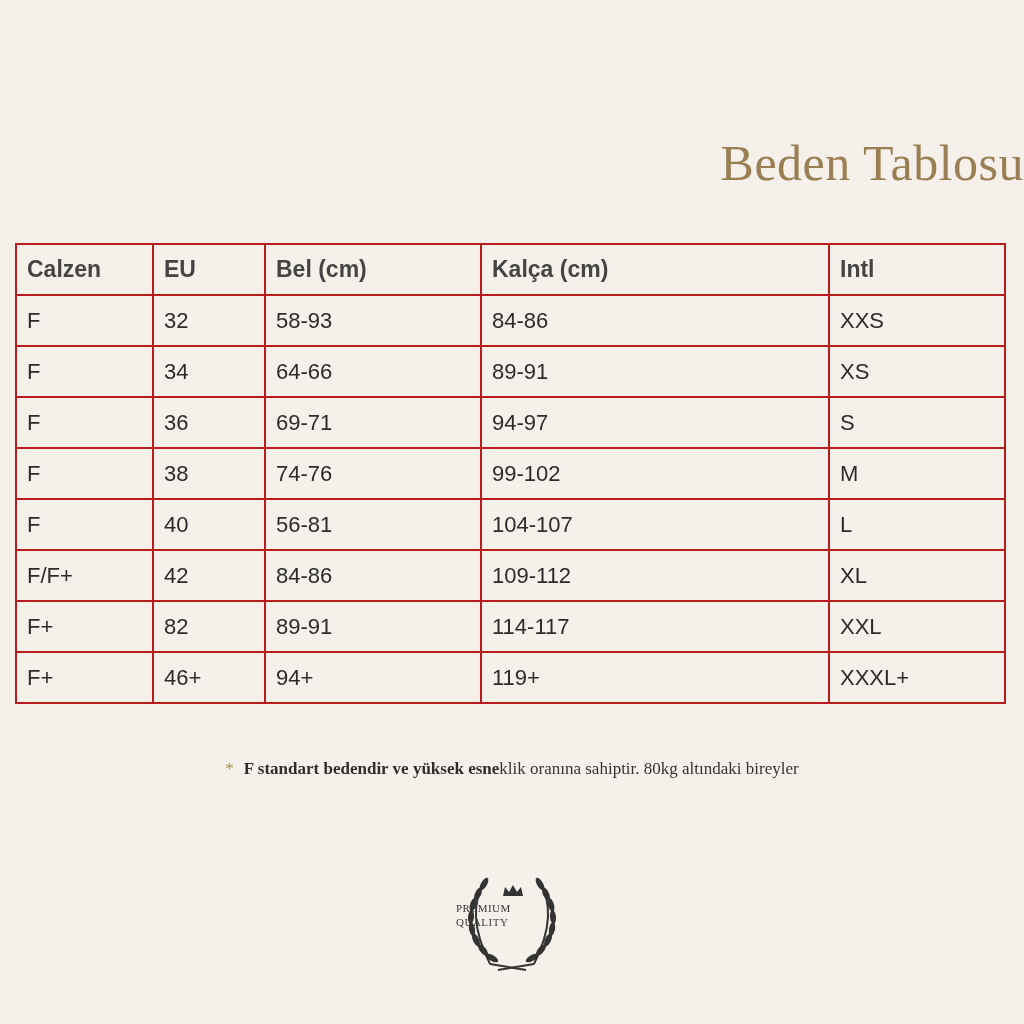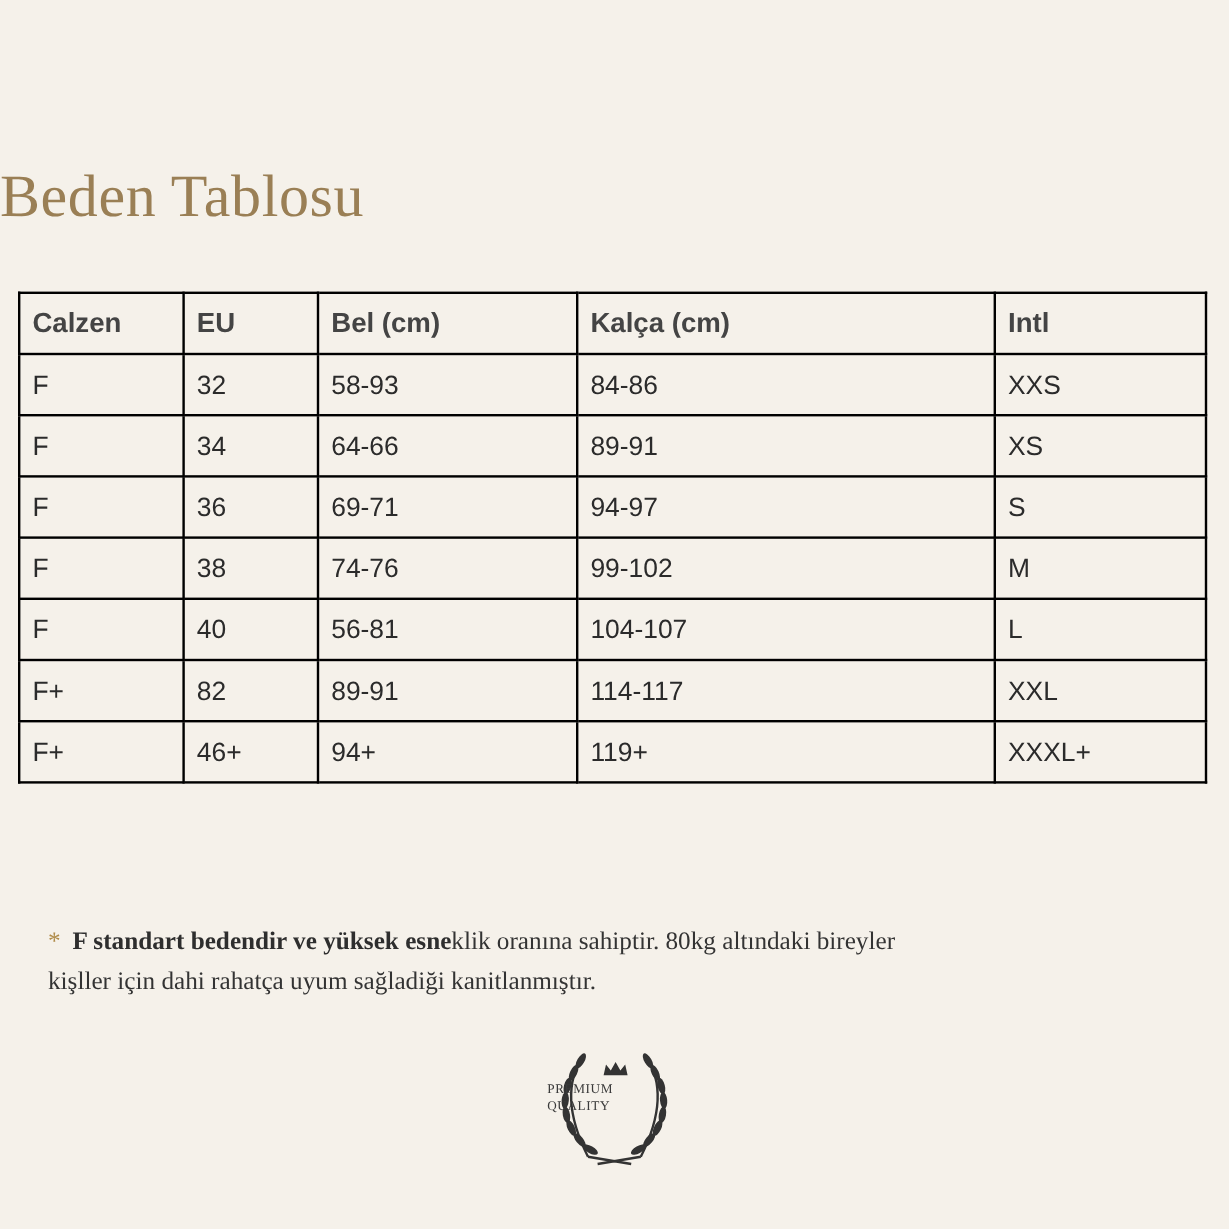--- a/index.html
+++ b/index.html
@@ -5,44 +5,44 @@
     html, body { margin: 0; padding: 0; }
     body {
       width: 1024px; height: 1024px; overflow: hidden;
       background: #f5f1ea;
       position: relative;
       font-family: "Liberation Sans", sans-serif;
       color: #2b2b2b;
     }
     .title {
       position: absolute; left: 0; top: 134px; width: 1024px;
-      text-align: left;
+      text-align: right;
       font-family: "Liberation Serif", serif;
       font-size: 50px; color: #9a7f55; letter-spacing: 0.5px;
     }
     table.size-table {
       position: absolute; left: 15px; top: 243px;
       width: 989px; border-collapse: collapse;
       table-layout: fixed;
     }
     table.size-table th, table.size-table td {
-      border: 2px solid #000000;
+      border: 2px solid #b91c1c;
       height: 49px;
       padding: 0 0 0 10px;
       text-align: left;
       vertical-align: middle;
       font-size: 22px;
       color: #2b2b2b;
     }
     table.size-table th { font-weight: bold; color: #444; font-size: 23px; }
     .note {
       position: absolute; left: 40px; top: 752px; width: 944px;
-      text-align: left;
+      text-align: center;
       font-family: "Liberation Serif", serif;
-      font-size: 21px; line-height: 33px; color: #333; margin-top: 16px;
+      font-size: 17px; line-height: 33px; color: #333;
     }
     .note .star { color: #b08c4a; margin-right: 10px; }
     .note b { font-weight: bold; color: #2e2e2e; }
     .badge {
       position: absolute; left: 456px; top: 872px; width: 112px; height: 100px;
     }
     .badge .crown { position: absolute; left: 46px; top: 12px; width: 22px; height: 14px; }
     .badge .txt {
       position: absolute; left: 0; width: 112px; text-align: left;
       font-family: "Liberation Serif", serif; color: #3a3a3a;
@@ -102,39 +102,45 @@
       <td>M</td>
     </tr>
     <tr>
       <td>F</td>
       <td>40</td>
       <td>56-81</td>
       <td>104-107</td>
       <td>L</td>
     </tr>
     <tr>
+      <td>F/F+</td>
+      <td>42</td>
+      <td>84-86</td>
+      <td>109-112</td>
+      <td>XL</td>
+    </tr>
+    <tr>
       <td>F+</td>
       <td>82</td>
       <td>89-91</td>
       <td>114-117</td>
       <td>XXL</td>
     </tr>
     <tr>
       <td>F+</td>
       <td>46+</td>
       <td>94+</td>
       <td>119+</td>
       <td>XXXL+</td>
     </tr>
   </tbody>
 </table>
 
 <div class="note">
   <div><span class="star">*</span><b>F standart bedendir ve yüksek esne</b><span>klik oranına sahiptir. 80kg altındaki bireyler</span></div>
-  <div>kişller için dahi rahatça uyum sağladiği kanitlanmıştır.</div>
 </div>
 
 <div class="badge">
   <svg width="112" height="100" viewBox="0 0 112 100" style="position:absolute;left:0;top:0">
     <g fill="#333">
 
       <path d="M30 8 Q8 40 34 92" stroke="#333" stroke-width="2" fill="none"></path>
       <ellipse cx="28" cy="12" rx="3" ry="7" transform="rotate(30 28 12)"></ellipse>
       <ellipse cx="22" cy="22" rx="3" ry="7" transform="rotate(25 22 22)"></ellipse>
       <ellipse cx="17" cy="33" rx="3" ry="7" transform="rotate(15 17 33)"></ellipse>

